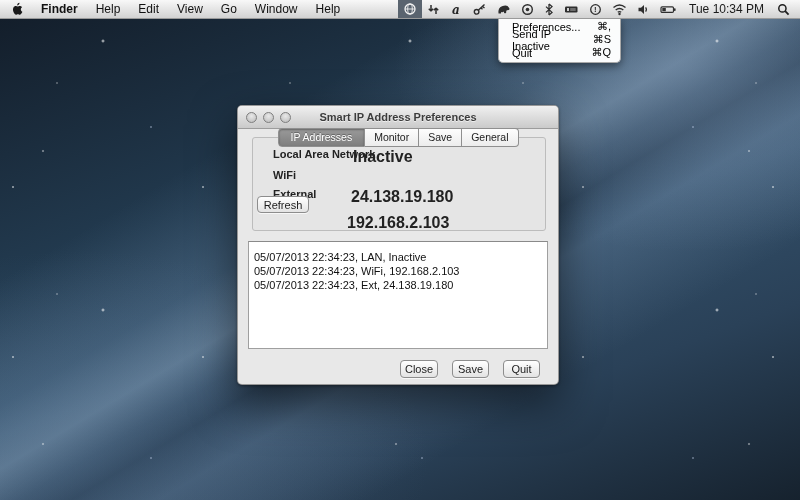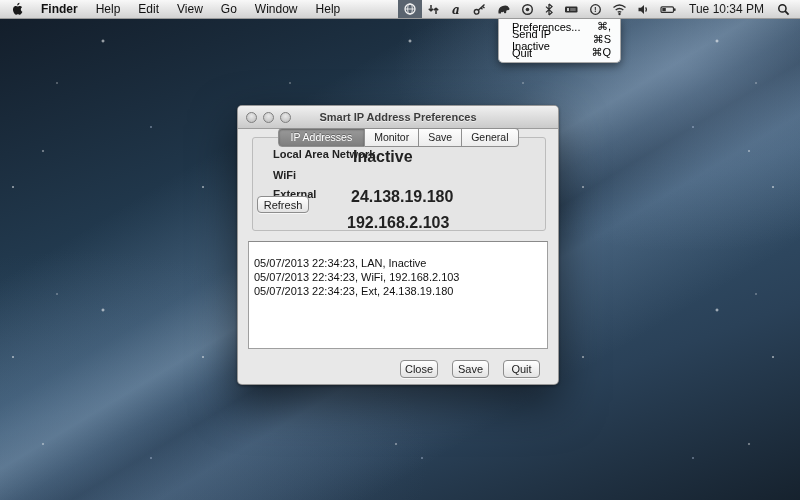--- a/index.html
+++ b/index.html
@@ -82,21 +82,21 @@
   .net-label{position:absolute;font-size:11px;font-weight:bold;color:#222;}
   .net-value{position:absolute;font-size:16px;font-weight:bold;color:#222;}
 
   .btn{font-size:11px;color:#1c1c1c;background:linear-gradient(#ffffff,#e3e3e3);
     border:1px solid #8d8d8d;border-radius:4px;box-shadow:0 1px 0 rgba(255,255,255,.7);
     display:flex;align-items:center;justify-content:center;cursor:default;box-sizing:border-box;}
 
   
   .logbox{position:absolute;left:10px;top:135px;width:300px;height:108px;
     background:#fff;border:1px solid #9f9f9f;border-top-color:#8a8a8a;box-sizing:border-box;
-    font-size:11px;color:#111;padding:14px 5px;line-height:14px;overflow:hidden;}
+    font-size:11px;color:#111;padding:8px 5px;line-height:14px;overflow:hidden;}
   .logline{white-space:nowrap;}
 
   
   .footer-btn{position:absolute;height:18px;}
   .btn-close{left:162px;top:254px;width:38px;}
   .btn-save{left:214px;top:254px;width:37px;}
   .btn-quit{left:265px;top:254px;width:37px;}
 </style>
 </head>
 <body>

